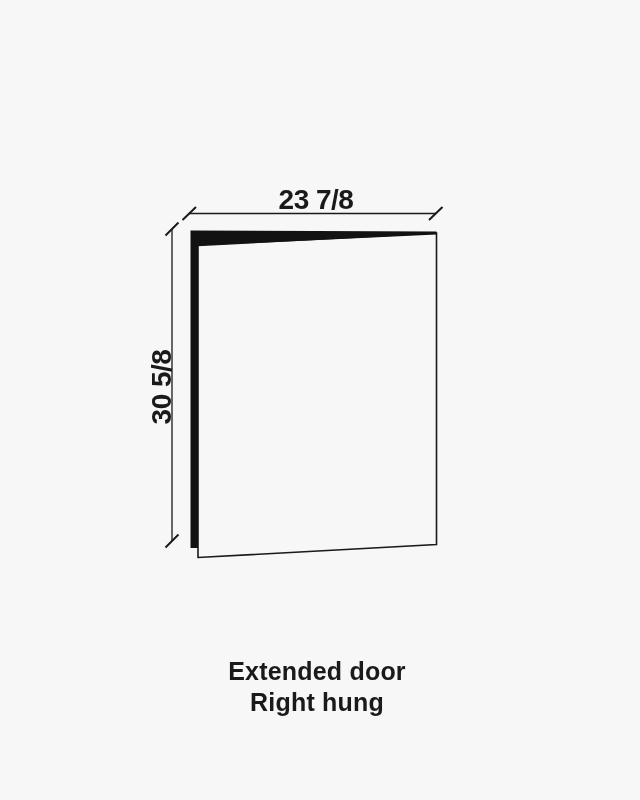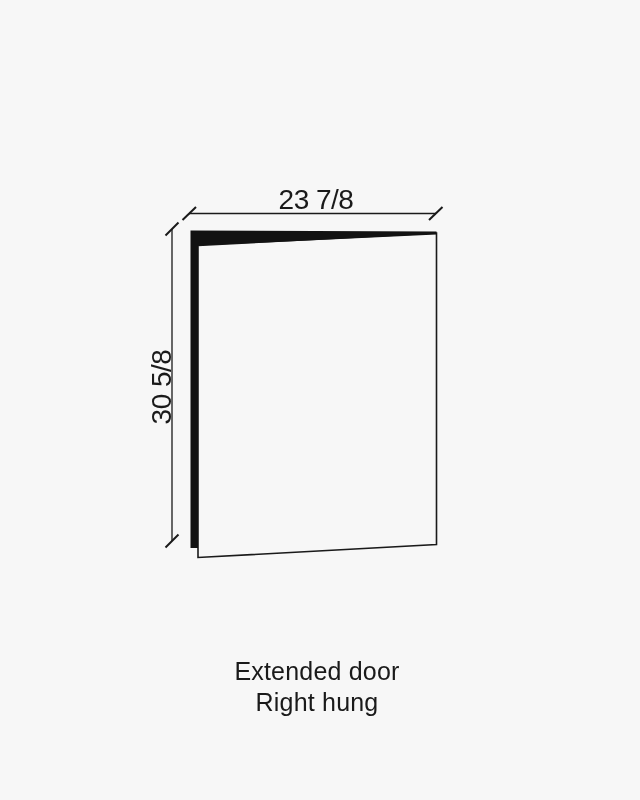--- a/index.html
+++ b/index.html
@@ -8,20 +8,21 @@
     width: 640px;
     height: 800px;
     background: #f7f7f7;
     overflow: hidden;
     font-family: "Liberation Sans", sans-serif;
   }
   .canvas {
     position: relative;
     width: 640px;
     height: 800px;
+    font-weight: bold;
   }
   svg {
     display: block;
     width: 640px;
     height: 800px;
   }
   .ink-line {
     stroke: #1a1a1a;
     fill: none;
   }

